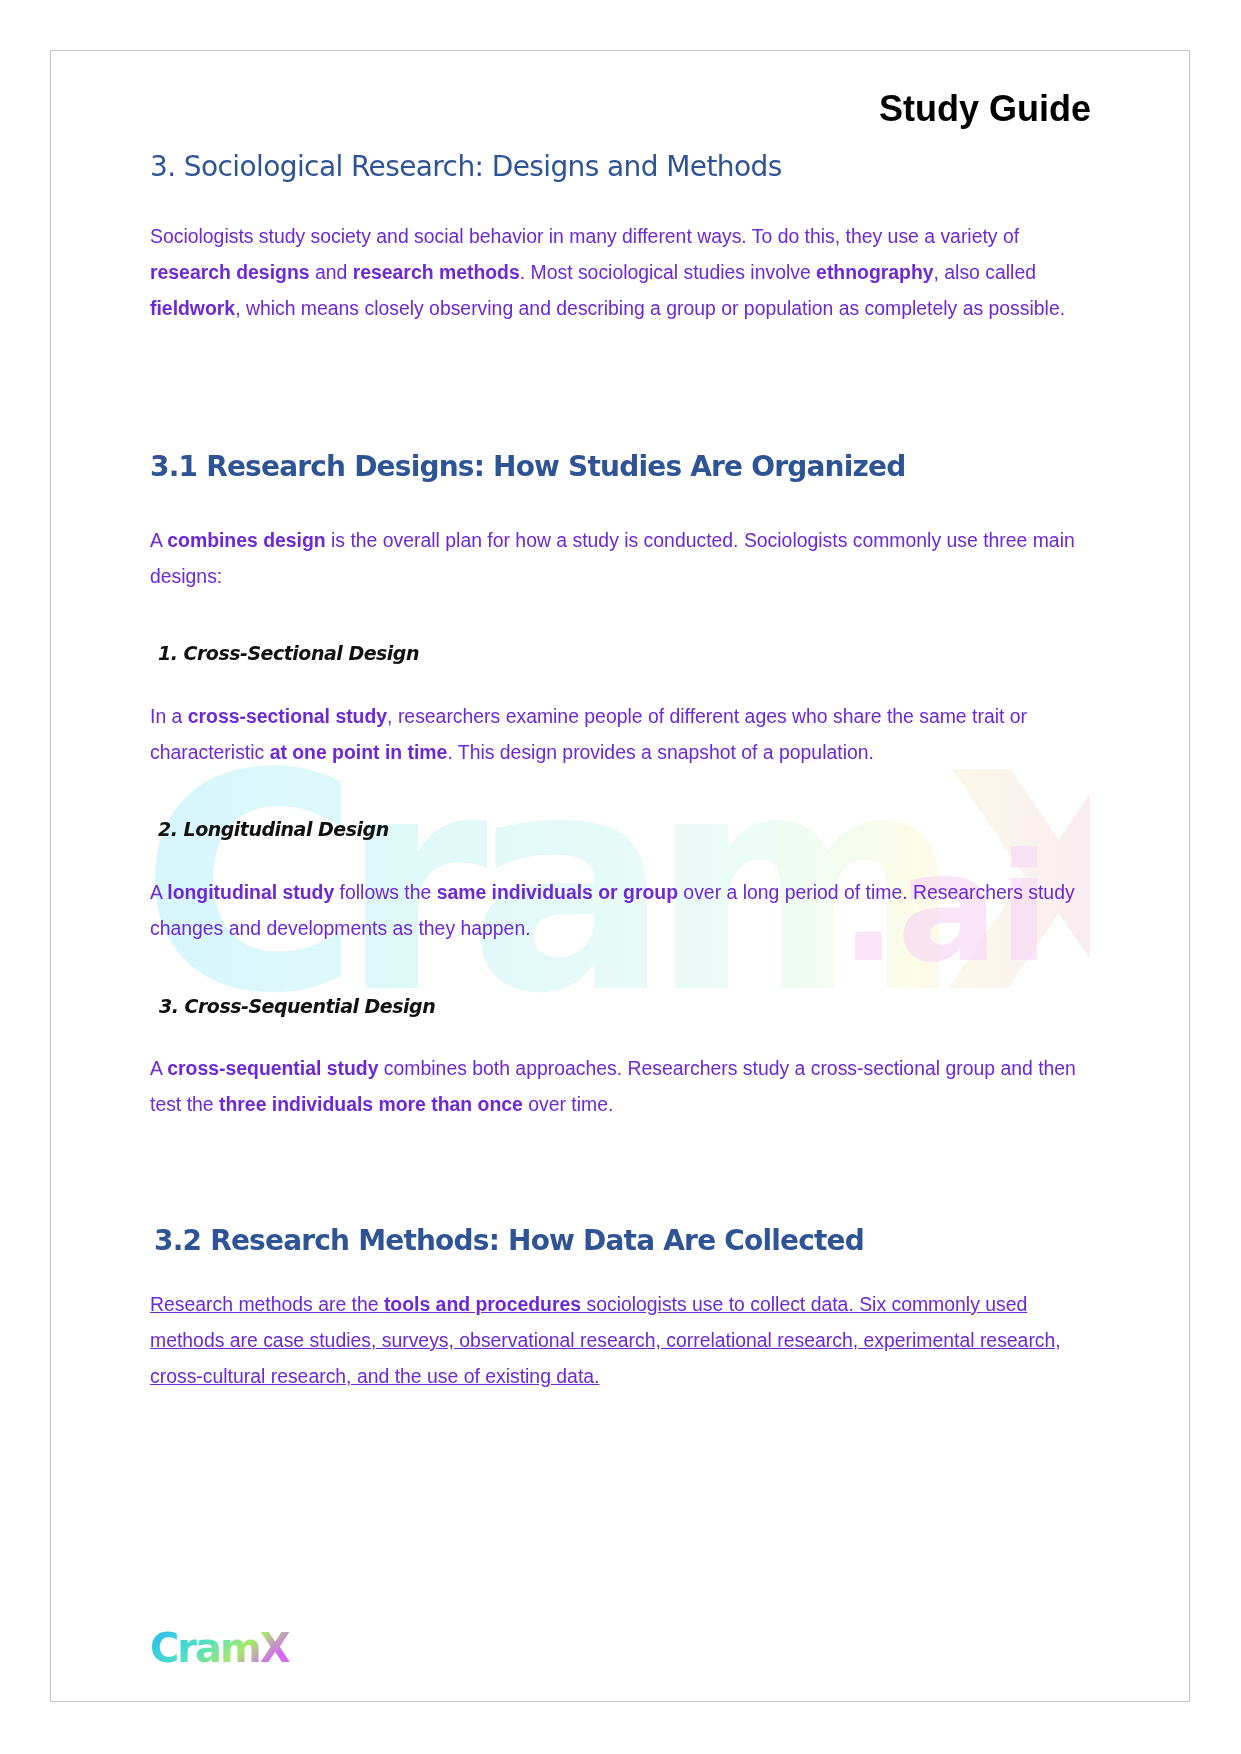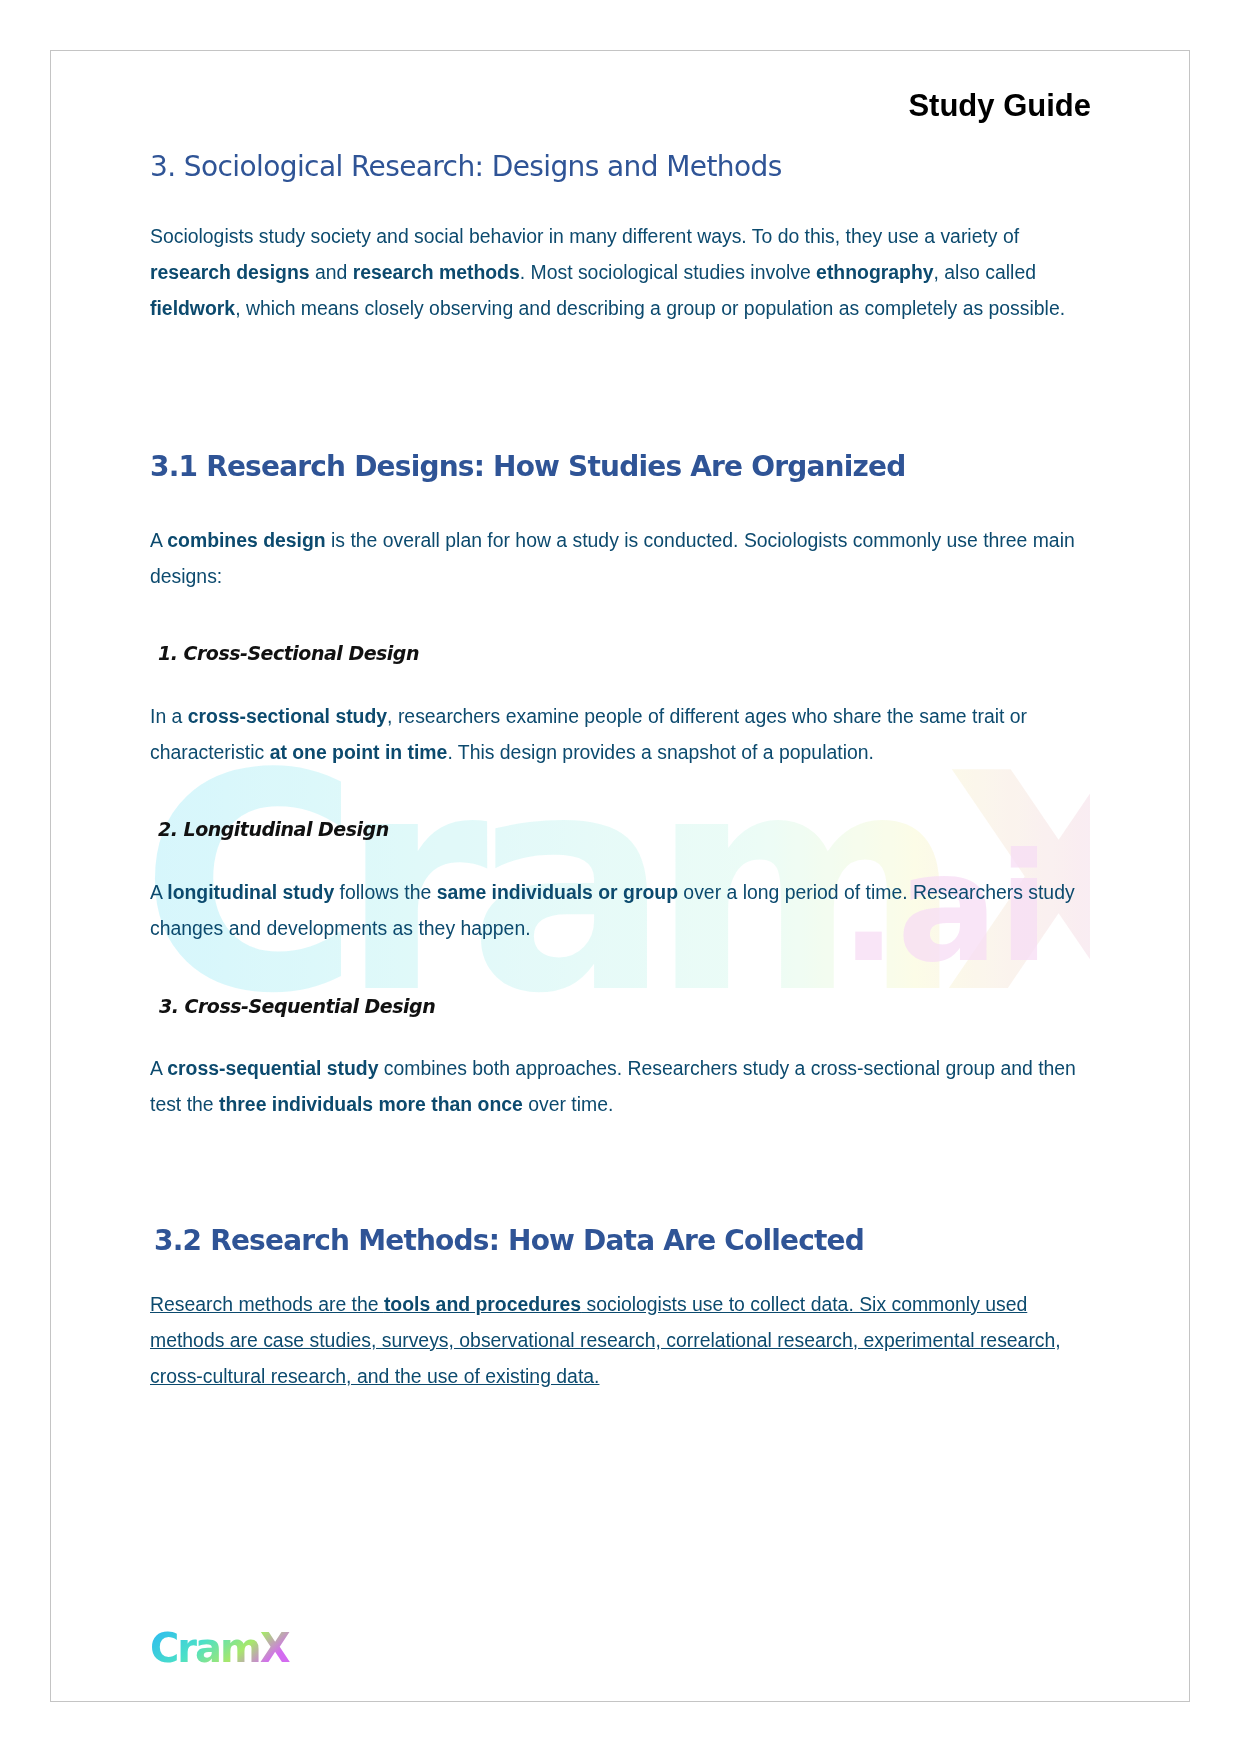--- a/index.html
+++ b/index.html
@@ -1,23 +1,23 @@
 <!DOCTYPE html>
 <html><head>
 <meta charset="utf-8">
 <style>
   html, body { margin: 0; padding: 0; background: #ffffff; }
   body { width: 1241px; height: 1754px; position: relative; overflow: hidden; font-family: "Liberation Sans", sans-serif; color: #111; }
   .page-frame { position: absolute; left: 50px; top: 50px; width: 1140px; height: 1652px; border: 1px solid #c4c4c4; box-sizing: border-box; background: #fff; }
   .watermark { position: absolute; left: 150px; top: 760px; width: 940px; height: 240px; pointer-events: none; z-index: 0; }
-  .doc-label { position: absolute; right: 150px; top: 88px; font-family: "Liberation Sans", sans-serif; font-weight: bold; font-size: 31px; color: #000; z-index: 1; }
+  .doc-label { position: absolute; right: 150px; top: 88px; font-family: "Liberation Sans", sans-serif; font-weight: bold; font-size: 36px; color: #000; z-index: 1; }
   .h1 { position: absolute; left: 150px; top: 150px; font-family: "DejaVu Sans", sans-serif; font-size: 28px; color: #2f5496; font-weight: normal; letter-spacing: -0.6px; z-index: 1; white-space: nowrap; }
   .h2 { position: absolute; left: 150px; font-family: "DejaVu Sans", sans-serif; font-size: 28px; color: #2f5496; font-weight: bold; letter-spacing: -0.8px; z-index: 1; white-space: nowrap; }
   .h3 { position: absolute; left: 150px; font-family: "DejaVu Sans", sans-serif; font-size: 19px; font-style: italic; font-weight: bold; color: #111; letter-spacing: -0.5px; z-index: 1; white-space: nowrap; }
-  .para { position: absolute; left: 150px; width: 945px; font-size: 19.4px; line-height: 36px; color: #0c4a6e; z-index: 1; }
+  .para { position: absolute; left: 150px; width: 945px; font-size: 19.4px; line-height: 36px; color: #6d28d9; z-index: 1; }
   .para b { font-weight: bold; }
   .logo { position: absolute; left: 150px; top: 1620px; width: 150px; height: 50px; z-index: 1; }
 </style>
 </head>
 <body>
 
 <div class="page-frame"></div>
 
 <svg class="watermark" viewBox="0 0 940 240" xmlns="http://www.w3.org/2000/svg">
   <defs>

